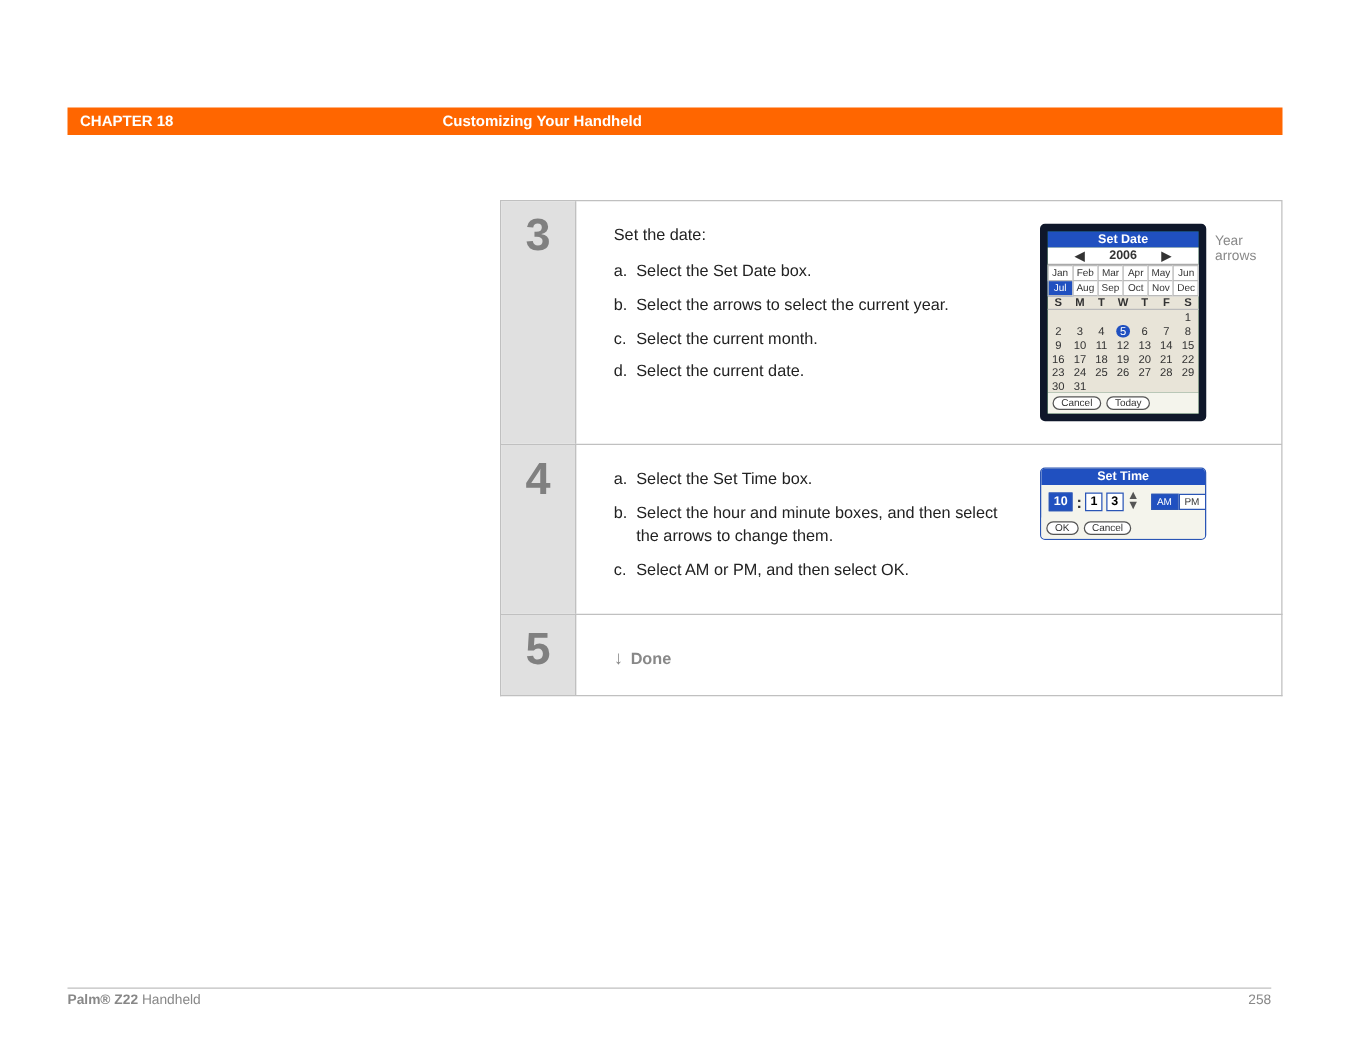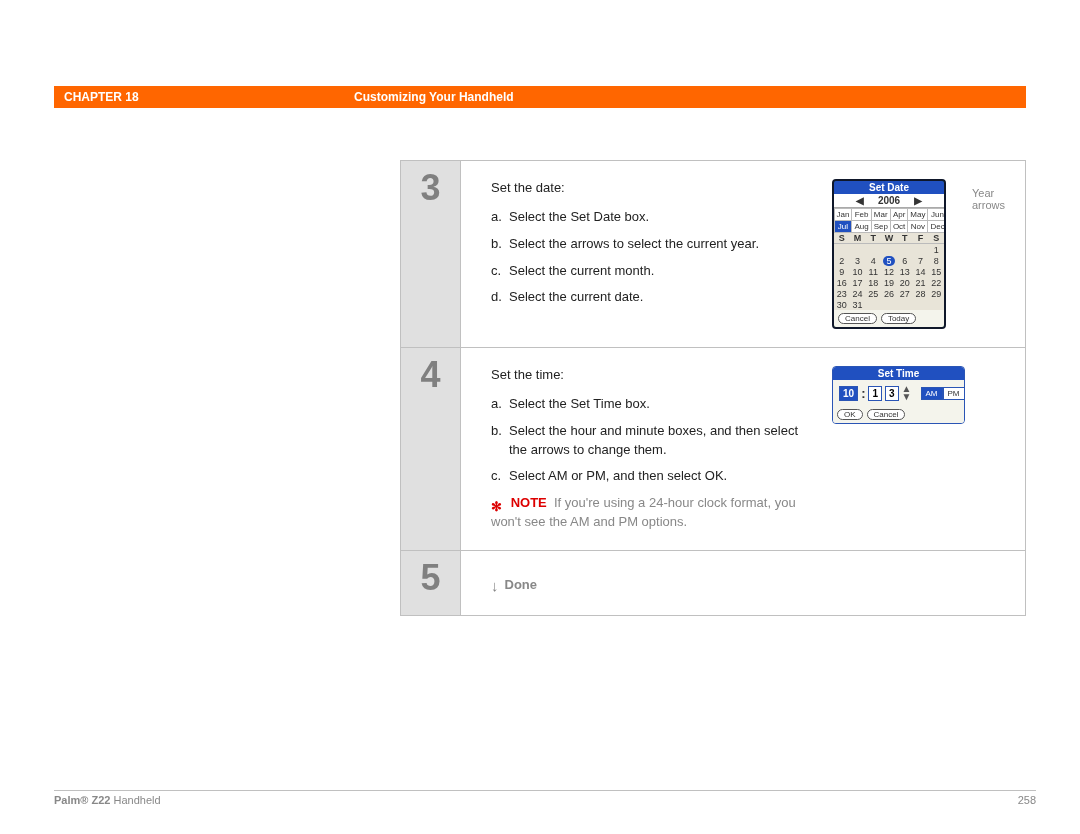--- a/index.html
+++ b/index.html
@@ -70,34 +70,34 @@
   .done-row { color: #888; font-weight: bold; margin-top: 6px; display:flex; align-items:center; gap:6px;}
   .done-arrow { color:#888; font-size:15px; }
   .figure { width: 175px; position:relative; }
   .annot { position:absolute; font-size:11px; color:#888; }
 
   
   .footer {
     position: absolute;
     top: 790px;
     left: 54px;
-    right: 44px;
+    right: 63px;
     height: 18px;
     border-top: 1px solid #c0c0c0;
     font-size: 11px;
     color: #888;
     display: flex;
     justify-content: space-between;
     padding-top: 3px;
   }
 
   
   .palm {
-    width: 114px;
-    border: 2px solid #0f172a;
+    width: 133px;
+    border: 6px solid #0f172a;
     border-radius: 4px;
     background: #14532d;
     overflow: hidden;
   }
   .palm-title {
     background: #2050c0;
     color: #fff;
     font-size: 10px;
     font-weight: bold;
     text-align: center;
@@ -258,38 +258,32 @@
           </div>
         </div>
       </div>
     </div>
   </div>
 
   <div class="step">
     <div class="step-num">4</div>
     <div class="step-body">
       <div class="step-text">
-        <p>Set the time:</p>
         <div class="sub">
             <div class="letter">a.</div>
             <div class="txt">Select the Set Time box.</div>
           </div>
         <div class="sub">
             <div class="letter">b.</div>
             <div class="txt">Select the hour and minute boxes, and then select the arrows to change them.</div>
           </div>
         <div class="sub">
             <div class="letter">c.</div>
             <div class="txt">Select AM or PM, and then select OK.</div>
           </div>
-        <div class="note">
-          <span class="note-icon">✻</span>
-          <span class="note-label">NOTE</span>
-          &nbsp;<span>If you're using a 24-hour clock format, you won't see the AM and PM options.</span>
-        </div>
       </div>
       <div class="figure">
         <div class="palm2">
           <div class="palm-title">Set Time</div>
           <div class="time-row">
             <div class="tbox">10</div>
             <span style="font-weight:bold;">:</span>
             <div class="tbox white">1</div>
             <div class="tbox white">3</div>
             <div class="spin">

